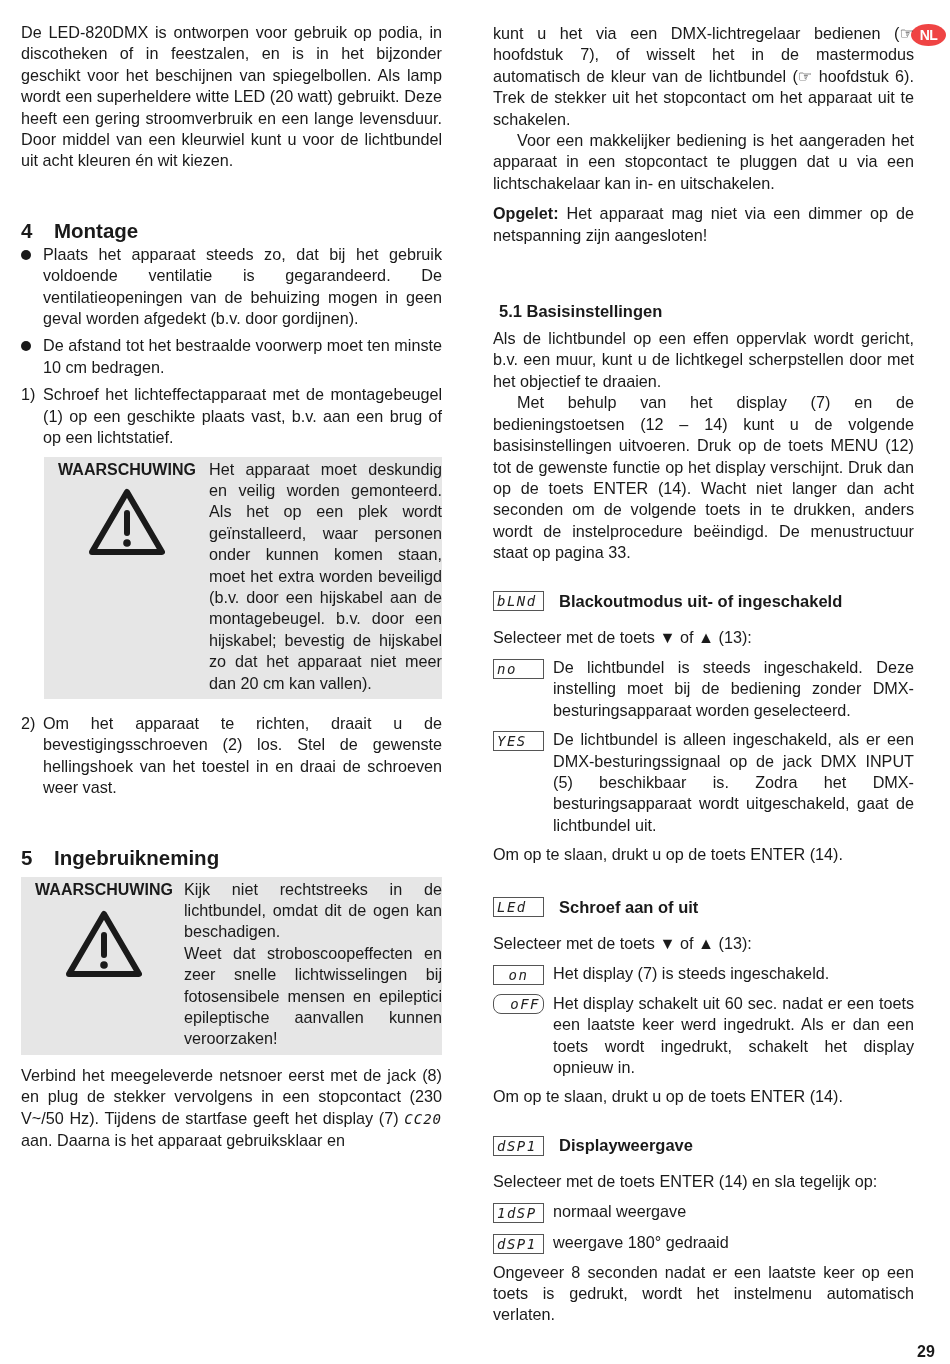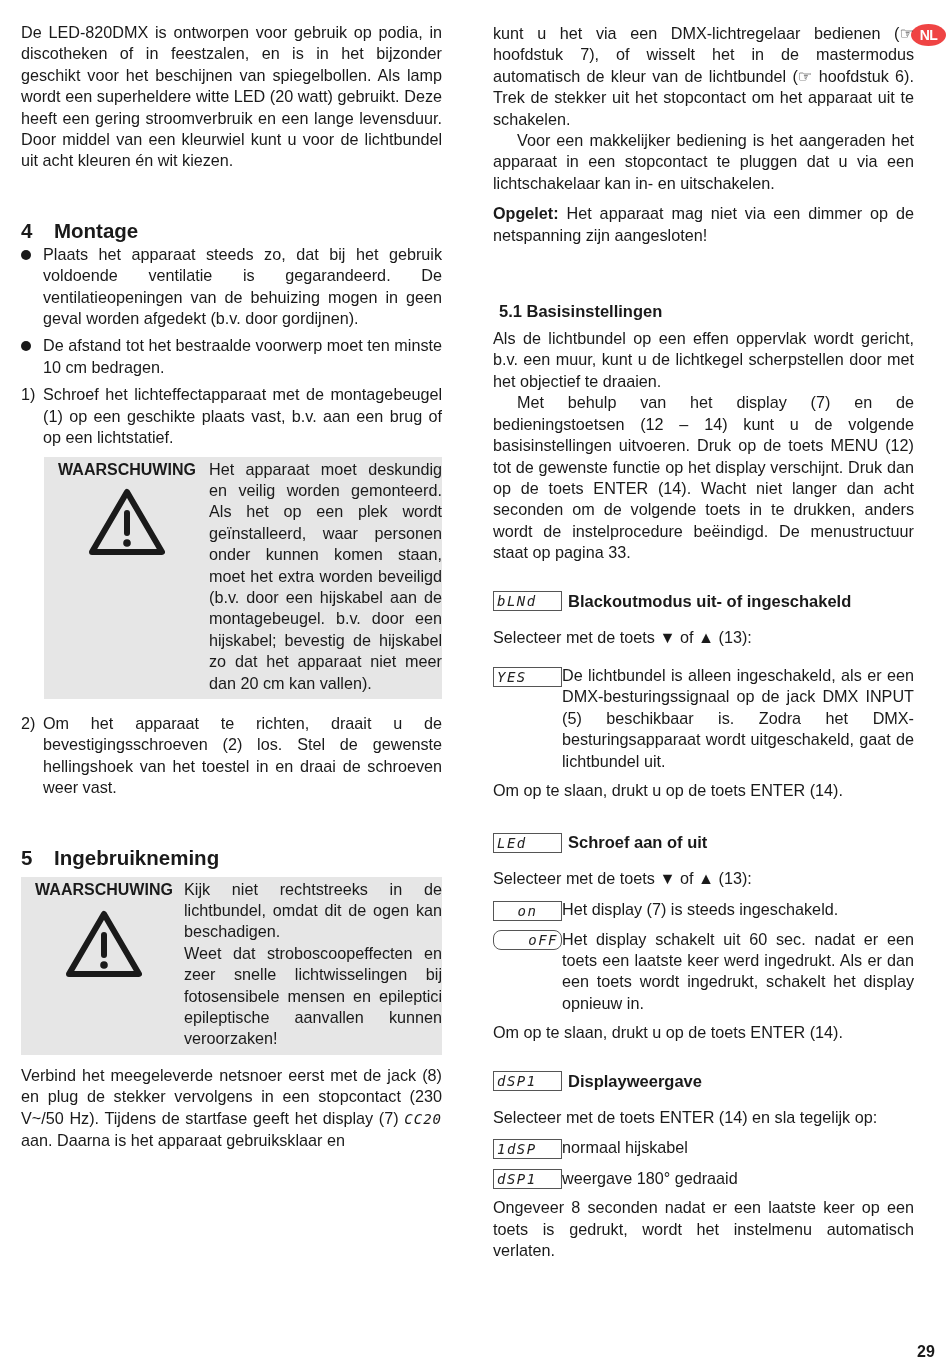--- a/index.html
+++ b/index.html
@@ -18,21 +18,21 @@
   .bullet { position: relative; padding-left: 22px; text-align: justify; }
   .bullet .mark { position: absolute; left: 0; top: 0; width: 18px; }
   .dot { display: inline-block; width: 10px; height: 10px; border-radius: 50%; background: #1a1a1a; margin-top: 6px; }
   .warn {
     background: #e6e6e6; display: flex; padding: 2px 0 5px 0;
   }
   .warn .wl { flex: 0 0 auto; text-align: center; }
   .warn .wl .wtitle { font-weight: bold; font-size: 16px; line-height: 21.4px; }
   .warn .wt { flex: 1 1 auto; text-align: justify; padding-right: 0; }
   .lcd {
-    display: inline-block; box-sizing: border-box; width: 69px; height: 20px;
+    display: inline-block; box-sizing: border-box; width: 51px; height: 20px;
     border: 1px solid #555; font-family: "DejaVu Sans Mono", monospace; font-style: italic;
     font-size: 14px; line-height: 18px; padding-left: 3px; letter-spacing: 1.5px; color: #222;
     vertical-align: middle; background: #fff;
   }
   .lcd.right { text-align: right; padding-right: 3px; padding-left: 0; border-radius: 8px; }
   .lcd.center { text-align: center; padding: 0; }
   .optrow { display: flex; }
   .optrow .lcdwrap { flex: 0 0 60px; }
   .optrow .opttext { flex: 1 1 auto; text-align: justify; }
   .fnhead { display: flex; align-items: center; }
@@ -131,20 +131,24 @@
   <p class="indent">Met behulp van het display (7) en de bedieningstoetsen (12 – 14) kunt u de volgende basisinstellingen uitvoeren. Druk op de toets MENU (12) tot de gewenste functie op het display verschijnt. Druk dan op de toets ENTER (14). Wacht niet langer dan acht seconden om de volgende toets in te drukken, anders wordt de instelprocedure beëindigd. De menustructuur staat op pagina 33.</p>
 
   <div style="height:20px"></div>
   <div class="fnhead">
     <div class="lcdwrap"><span class="lcd">bLNd</span></div>
     <h3>Blackoutmodus uit- of ingeschakeld</h3>
   </div>
   <div style="height:9px"></div>
   <p>Selecteer met de toets ▼ of ▲ (13):</p>
   <div style="height:9px"></div>
+  <div class="optrow">
+    <div class="lcdwrap"><span class="lcd">no</span></div>
+    <div class="opttext">De lichtbundel is steeds ingeschakeld. Deze instelling moet bij de bediening zonder DMX-besturingsapparaat worden geselecteerd.</div>
+  </div>
   <div style="height:8px"></div>
   <div class="optrow">
     <div class="lcdwrap"><span class="lcd">YES</span></div>
     <div class="opttext">De lichtbundel is alleen ingeschakeld, als er een DMX-besturingssignaal op de jack DMX INPUT (5) beschikbaar is. Zodra het DMX-besturingsapparaat wordt uitgeschakeld, gaat de lichtbundel uit.</div>
   </div>
   <div style="height:8px"></div>
   <p>Om op te slaan, drukt u op de toets ENTER (14).</p>
 
   <div style="height:24px"></div>
   <div class="fnhead">
@@ -169,21 +173,21 @@
   <div style="height:20px"></div>
   <div class="fnhead">
     <div class="lcdwrap"><span class="lcd">dSP1</span></div>
     <h3>Displayweergave</h3>
   </div>
   <div style="height:9px"></div>
   <p>Selecteer met de toets ENTER (14) en sla tegelijk op:</p>
   <div style="height:9px"></div>
   <div class="optrow">
     <div class="lcdwrap"><span class="lcd">1dSP</span></div>
-    <div class="opttext">normaal hijskabel</div>
+    <div class="opttext">normaal weergave</div>
   </div>
   <div style="height:9px"></div>
   <div class="optrow">
     <div class="lcdwrap"><span class="lcd">dSP1</span></div>
     <div class="opttext">weergave 180° gedraaid</div>
   </div>
   <div style="height:8px"></div>
   <p>Ongeveer 8 seconden nadat er een laatste keer op een toets is gedrukt, wordt het instelmenu automatisch verlaten.</p>
 </div>
 

